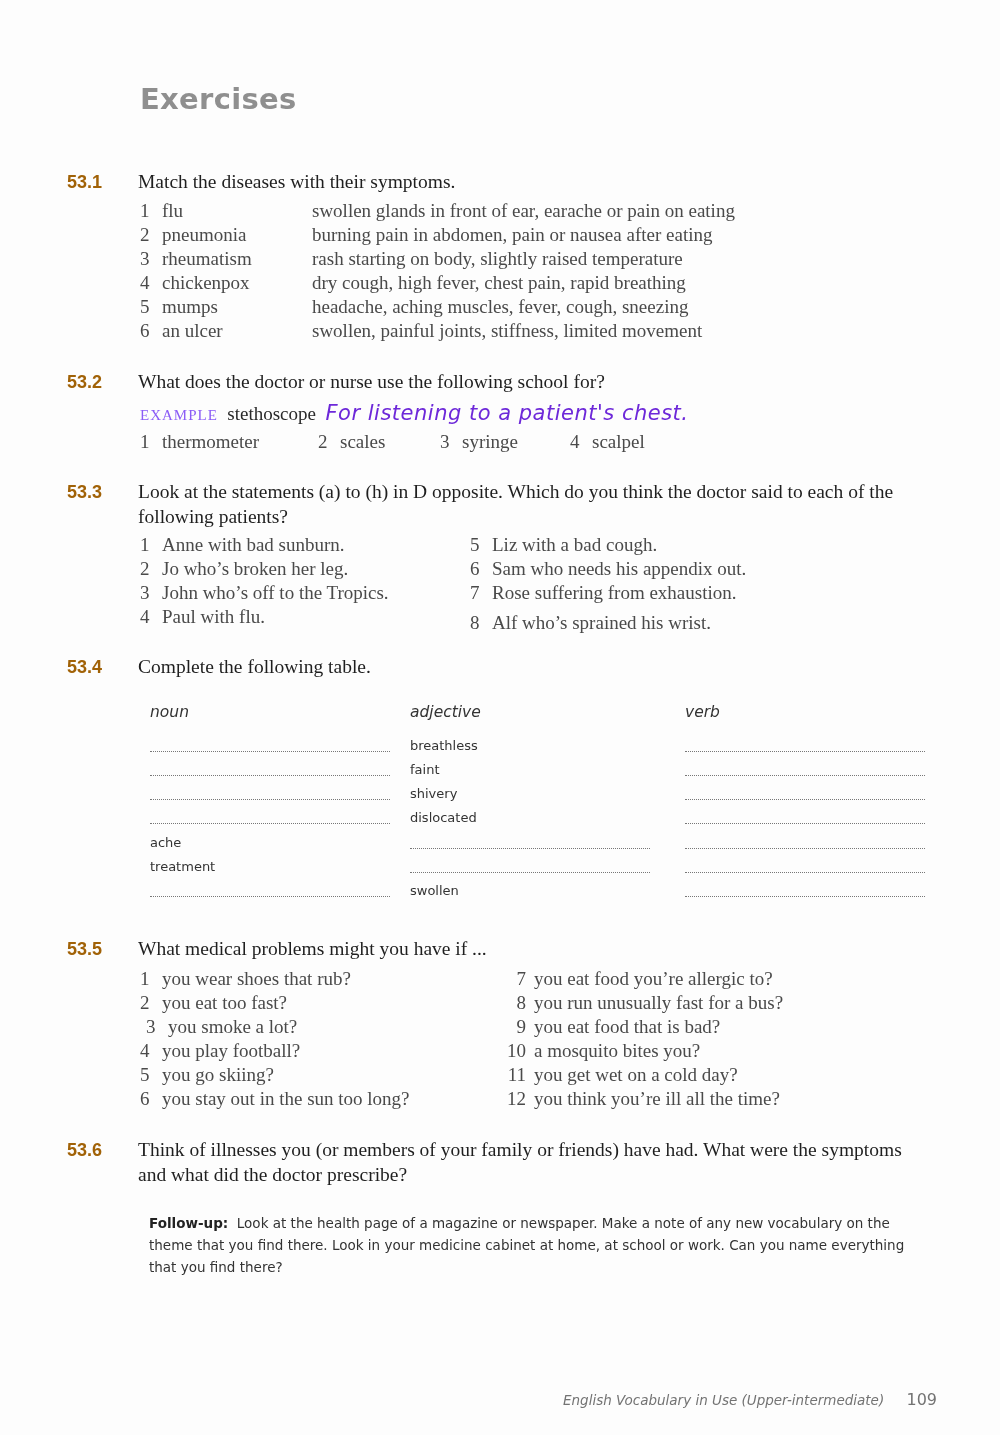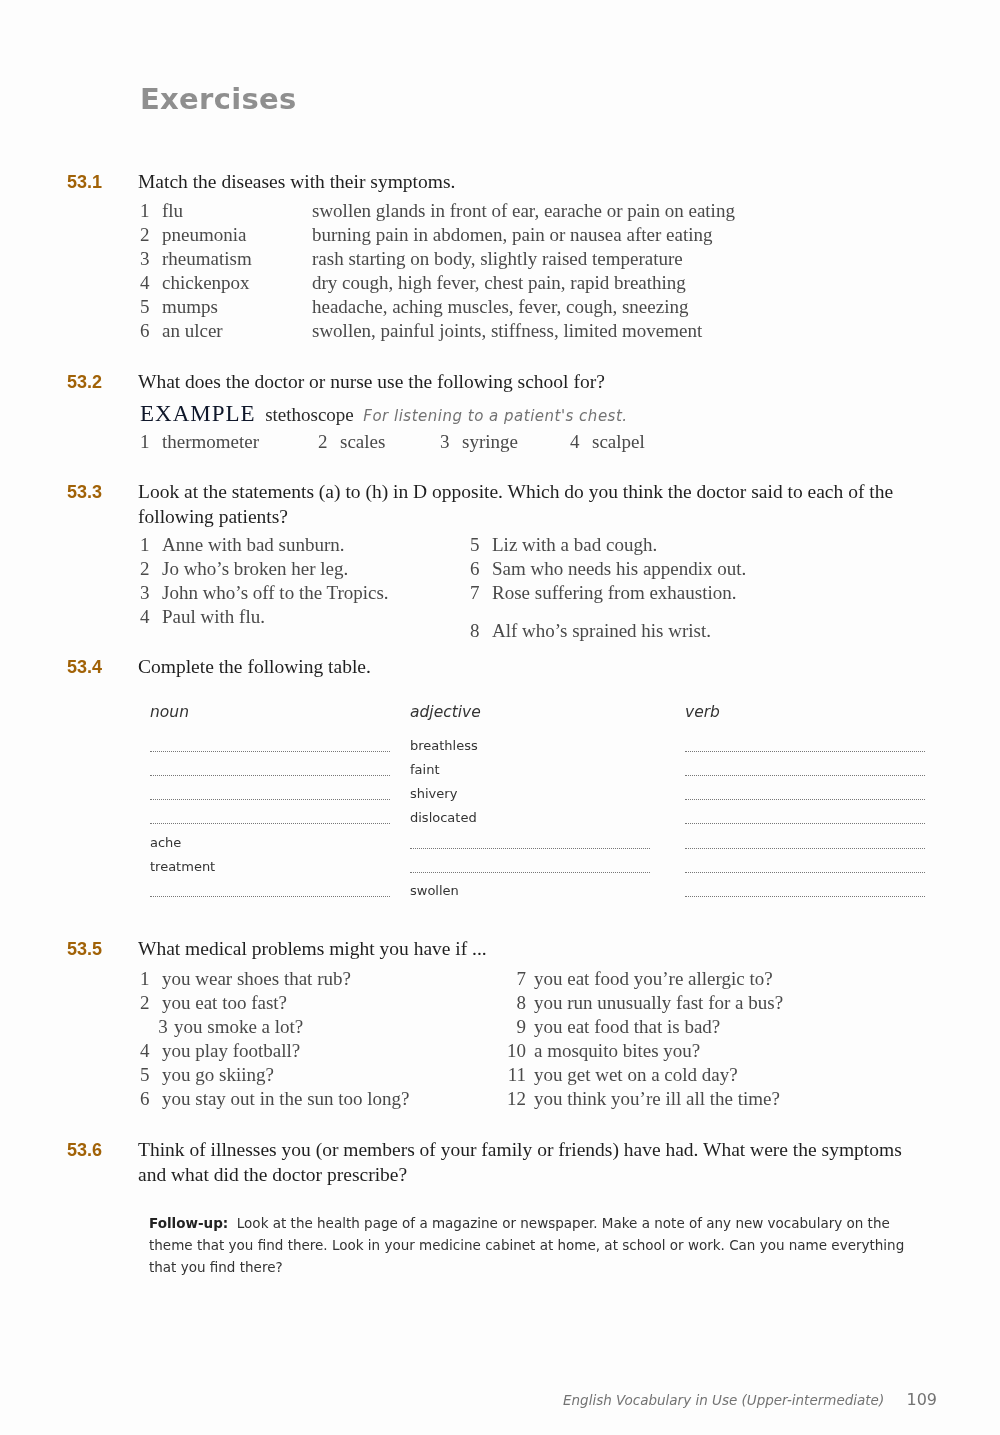--- a/index.html
+++ b/index.html
@@ -17,22 +17,22 @@
   .section { position: absolute; left: 0; width: 1000px; }
   .sec-num {
     position: absolute; left: 67px;
     font-family: Liberation Sans, sans-serif; font-weight: bold;
     font-size: 18px; color: #a16207;
   }
   .sec-q { position: absolute; left: 138px; font-size: 19.5px; color: #1f1f1f; line-height: 24.5px; width: 780px; }
   .row { position: absolute; font-size: 19px; color: #4a4a4a; white-space: nowrap; }
   .num { display: inline-block; width: 22px; }
   .num2 { display: inline-block; width: 36px; text-align: right; padding-right: 8px; }
-  .example-label { font-variant: small-caps; color: #0f172a; letter-spacing: 1px; font-size: 23px; }
-  .handwriting { font-family: "DejaVu Sans", sans-serif; font-style: italic; font-size: 15px; color: #737373; letter-spacing: 0.5px; }
+  .example-label { font-variant: small-caps; color: #8b5cf6; letter-spacing: 1px; font-size: 15px; }
+  .handwriting { font-family: "DejaVu Sans", sans-serif; font-style: italic; font-size: 21px; color: #6d28d9; letter-spacing: 0.5px; }
   .tbl-head { position: absolute; font-family: "DejaVu Sans", "Liberation Sans", sans-serif; font-style: italic; font-size: 15.5px; color: #333; }
   .tbl-cell { position: absolute; font-family: "DejaVu Sans", "Liberation Sans", sans-serif; font-size: 13px; color: #333; }
   .dots { position: absolute; border-bottom: 1.5px dotted #777; height: 0; }
   .followup {
     position: absolute; left: 149px; top: 1212px; width: 770px;
     font-family: "DejaVu Sans", "Liberation Sans", sans-serif; font-size: 13.5px; line-height: 22px; color: #333;
   }
   .followup b { font-weight: bold; color: #222; }
   .footer { position: absolute; top: 1390px; left: 563px; font-family: "DejaVu Sans", sans-serif; font-size: 13.5px; color: #737373; white-space: nowrap; }
   .footer i { font-style: italic; }
@@ -77,21 +77,21 @@
 <div class="section" style="top:480px;">
   <div class="sec-num" style="top:2px;">53.3</div>
   <div class="sec-q" style="top:0;">Look at the statements (a) to (h) in D opposite. Which do you think the doctor said to each of the following patients?</div>
   <div class="row" style="left:140px; top:54px;"><span class="num">1</span><span>Anne with bad sunburn.</span></div>
   <div class="row" style="left:140px; top:78px;"><span class="num">2</span><span>Jo who’s broken her leg.</span></div>
   <div class="row" style="left:140px; top:102px;"><span class="num">3</span><span>John who’s off to the Tropics.</span></div>
   <div class="row" style="left:140px; top:126px;"><span class="num">4</span><span>Paul with flu.</span></div>
   <div class="row" style="left:470px; top:54px;"><span class="num">5</span><span>Liz with a bad cough.</span></div>
   <div class="row" style="left:470px; top:78px;"><span class="num">6</span><span>Sam who needs his appendix out.</span></div>
   <div class="row" style="left:470px; top:102px;"><span class="num">7</span><span>Rose suffering from exhaustion.</span></div>
-  <div class="row" style="left:470px; top:140px;"><span class="num">8</span><span>Alf who’s sprained his wrist.</span></div>
+  <div class="row" style="left:470px; top:132px;"><span class="num">8</span><span>Alf who’s sprained his wrist.</span></div>
 </div>
 
 <div class="section" style="top:655px;">
   <div class="sec-num" style="top:2px;">53.4</div>
   <div class="sec-q" style="top:0;">Complete the following table.</div>
 
   <div class="tbl-head" style="left:150px; top:48px;">noun</div>
   <div class="tbl-head" style="left:410px; top:48px;">adjective</div>
   <div class="tbl-head" style="left:685px; top:48px;">verb</div>
 
@@ -122,21 +122,21 @@
   <div class="dots" style="left:150px; top:241px; width:240px;"></div>
   <div class="tbl-cell" style="left:410px; top:228px;">swollen</div>
   <div class="dots" style="left:685px; top:241px; width:240px;"></div>
 </div>
 
 <div class="section" style="top:937px;">
   <div class="sec-num" style="top:2px;">53.5</div>
   <div class="sec-q" style="top:0;">What medical problems might you have if ...</div>
   <div class="row" style="left:140px; top:31px;"><span class="num">1</span><span>you wear shoes that rub?</span></div>
   <div class="row" style="left:140px; top:55px;"><span class="num">2</span><span>you eat too fast?</span></div>
-  <div class="row" style="left:152px; top:79px;text-align:center;"><span class="num">3</span><span>you smoke a lot?</span></div>
+  <div class="row" style="left:146px; top:79px;"><span class="num">3</span><span>you smoke a lot?</span></div>
   <div class="row" style="left:140px; top:103px;"><span class="num">4</span><span>you play football?</span></div>
   <div class="row" style="left:140px; top:127px;"><span class="num">5</span><span>you go skiing?</span></div>
   <div class="row" style="left:140px; top:151px;"><span class="num">6</span><span>you stay out in the sun too long?</span></div>
   <div class="row" style="left:490px; top:31px;"><span class="num2">7</span><span>you eat food you’re allergic to?</span></div>
   <div class="row" style="left:490px; top:55px;"><span class="num2">8</span><span>you run unusually fast for a bus?</span></div>
   <div class="row" style="left:490px; top:79px;"><span class="num2">9</span><span>you eat food that is bad?</span></div>
   <div class="row" style="left:490px; top:103px;"><span class="num2">10</span><span>a mosquito bites you?</span></div>
   <div class="row" style="left:490px; top:127px;"><span class="num2">11</span><span>you get wet on a cold day?</span></div>
   <div class="row" style="left:490px; top:151px;"><span class="num2">12</span><span>you think you’re ill all the time?</span></div>
 </div>

